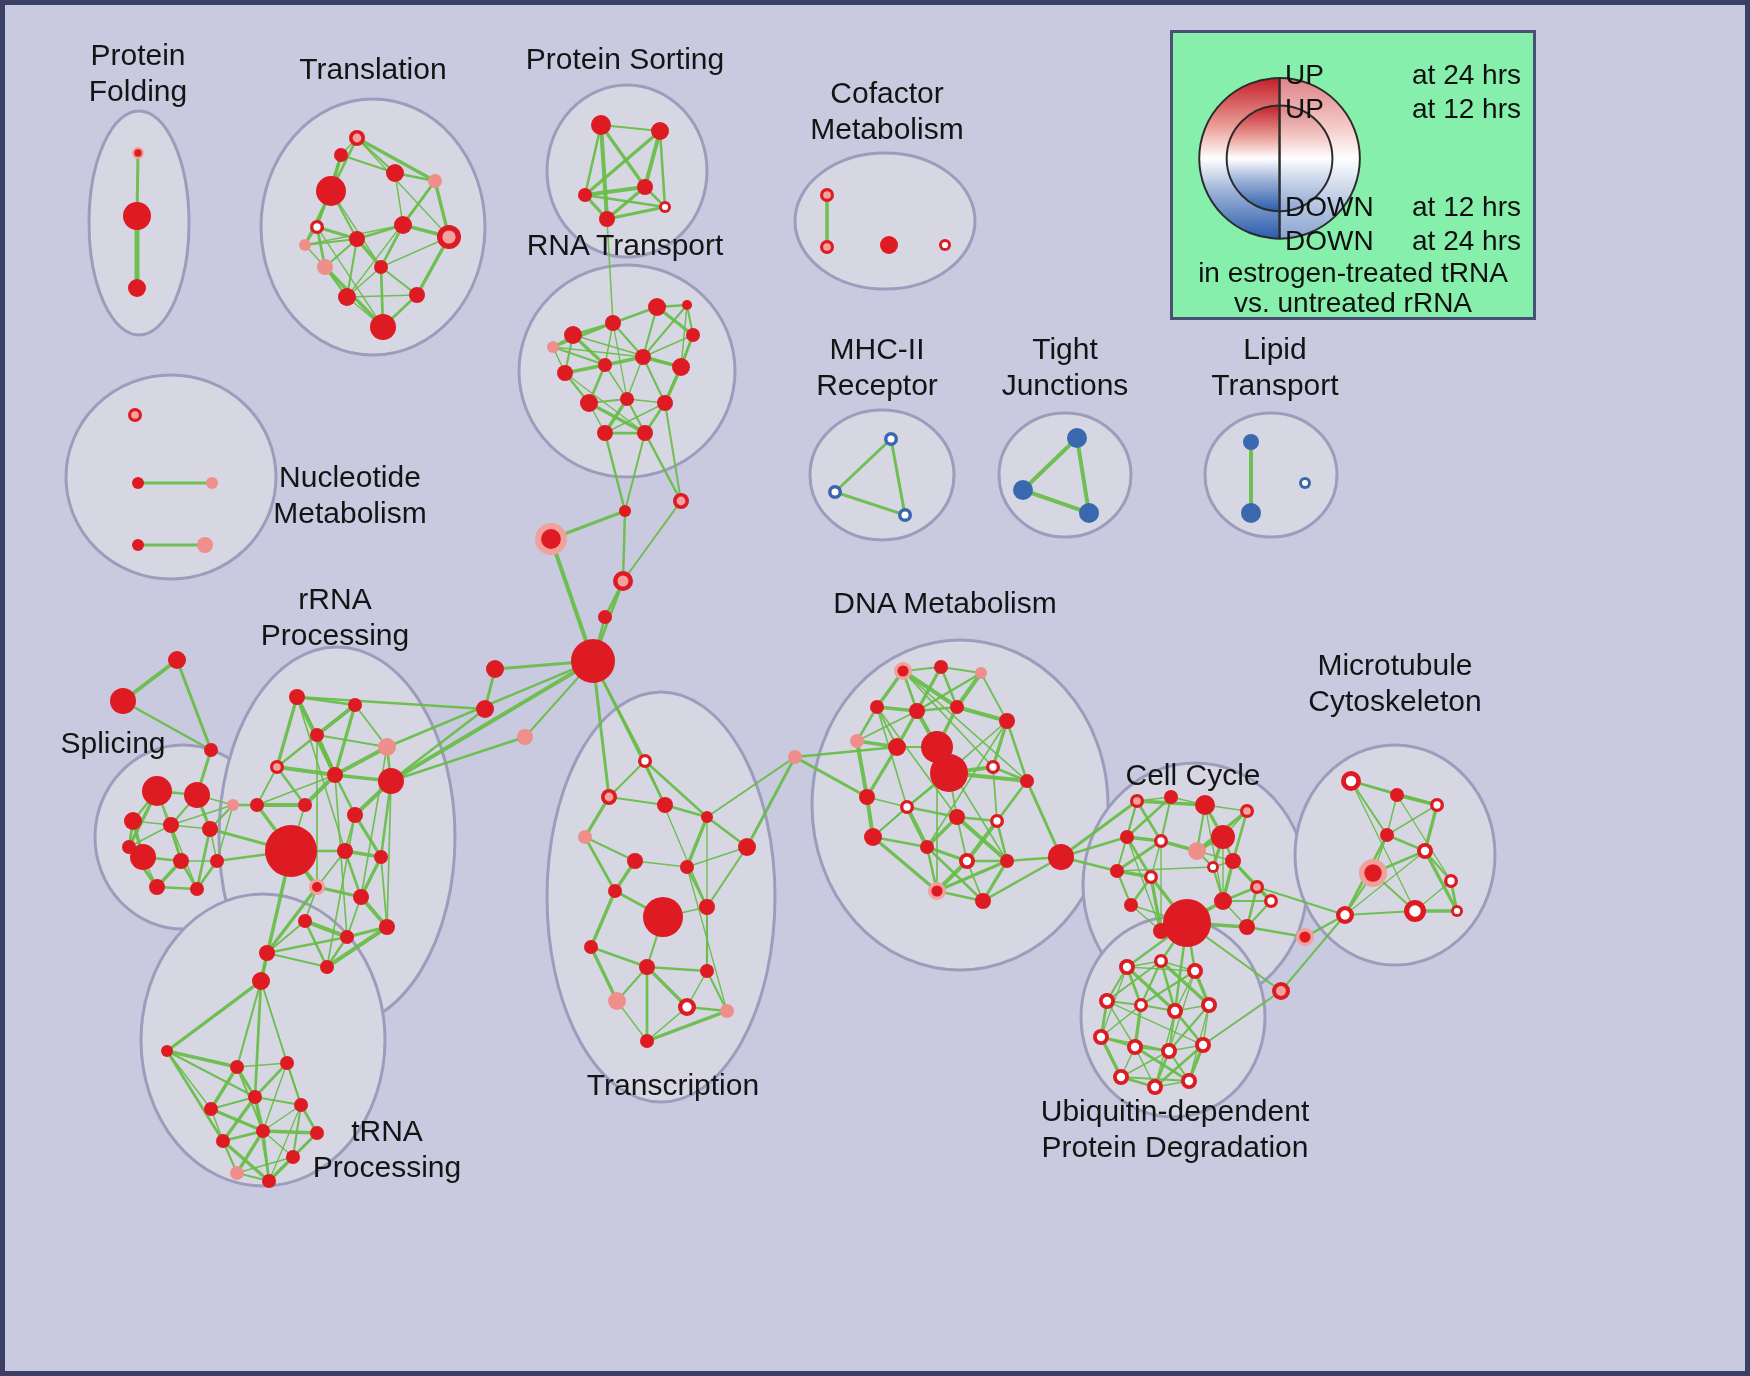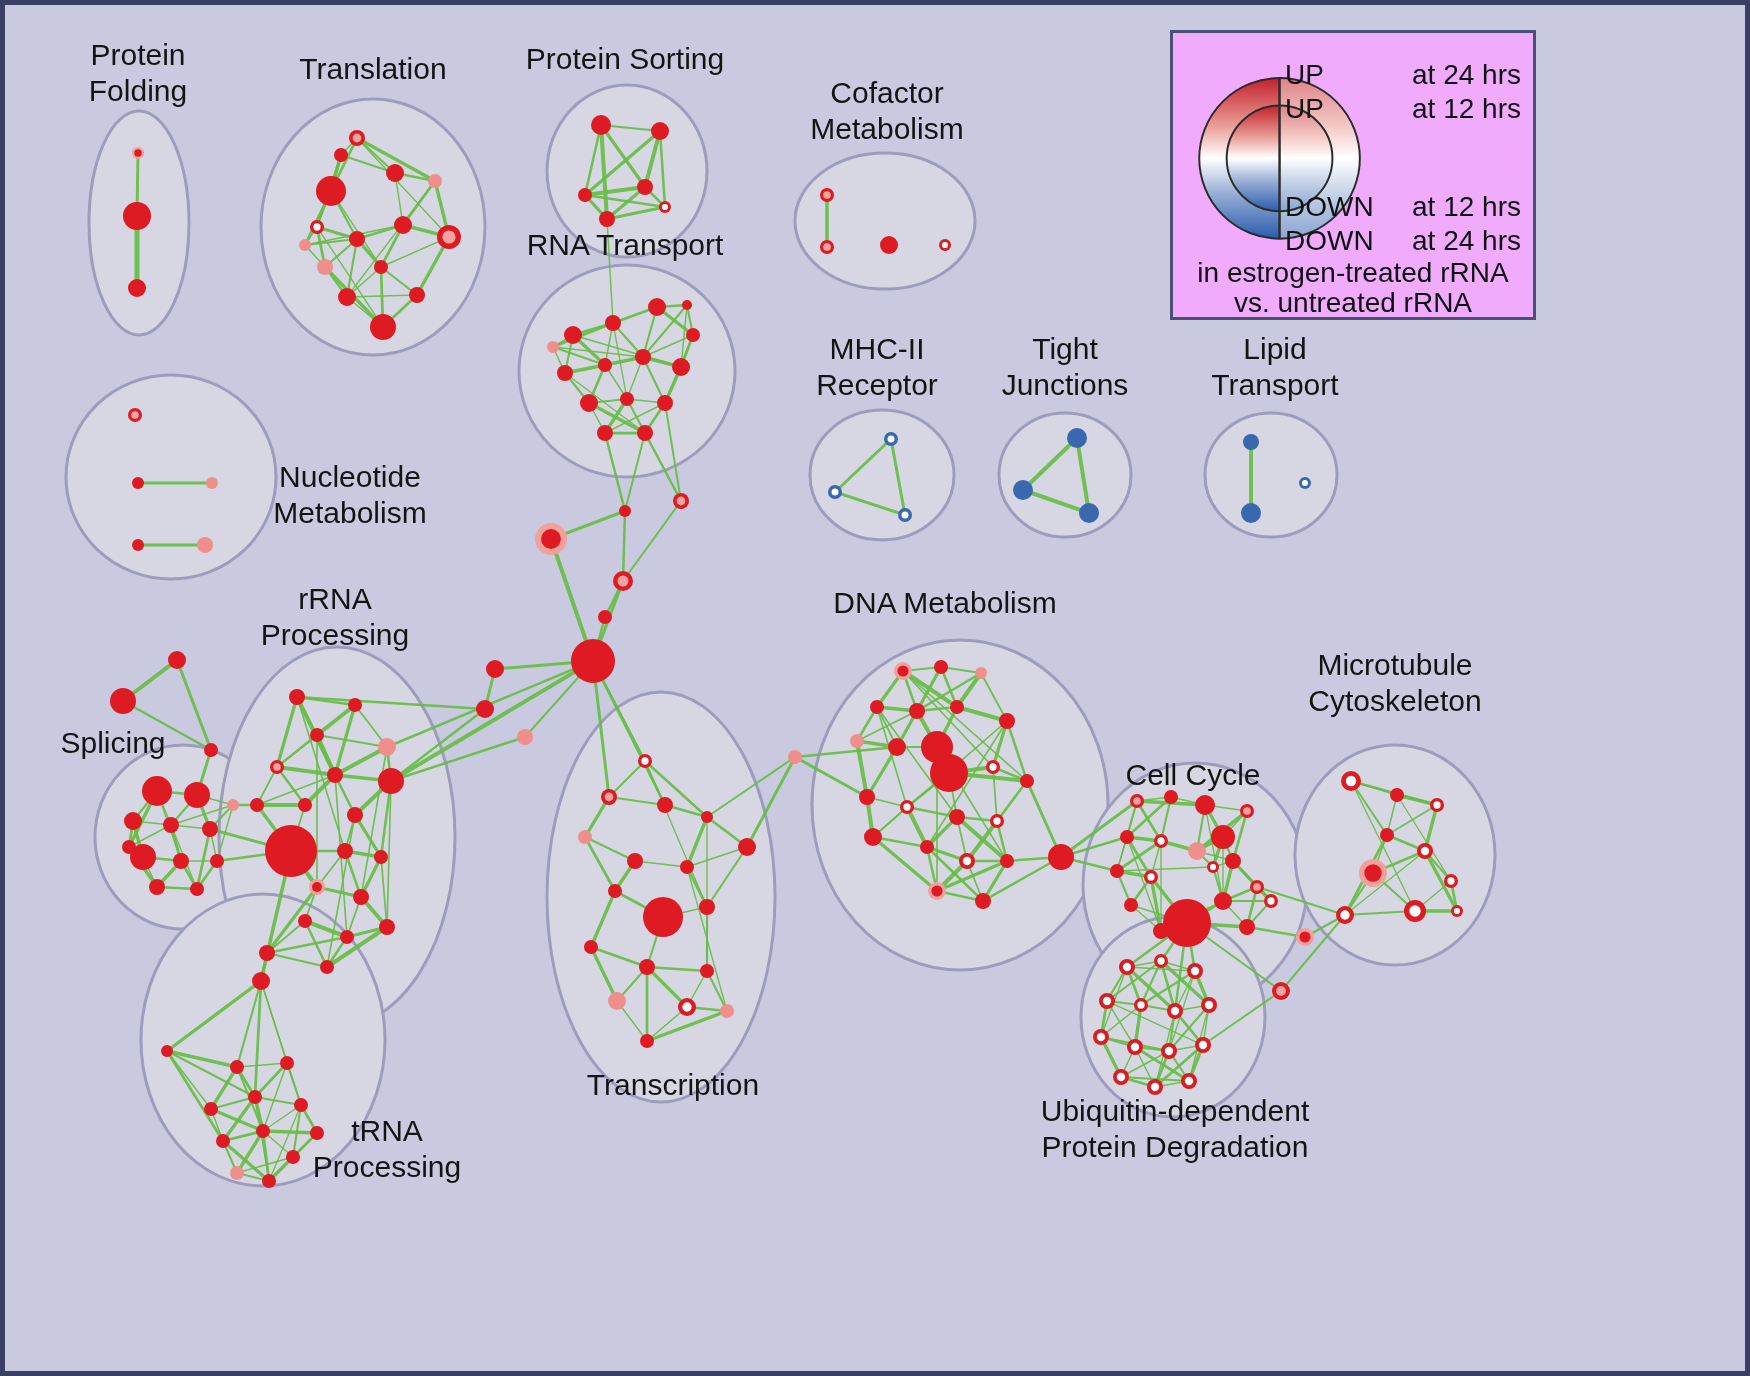--- a/index.html
+++ b/index.html
@@ -9,21 +9,21 @@
     background:#c9cadf;
     border:5px solid #3a3f63;
     box-sizing:border-box;
     overflow:hidden;
     font-family:"Liberation Sans", sans-serif;
   }
   #net{position:absolute;left:0;top:0;width:1740px;height:1366px;}
   .clabel{font-family:"Liberation Sans",sans-serif;font-size:30px;fill:#141414;}
   .legend{
     position:absolute;left:1165px;top:25px;width:366px;height:290px;
-    background:#f0abfc;
+    background:#86efac;
     border:3px solid #4a4f74;
     box-sizing:border-box;
     z-index:5;
   }
   .legend-glyph{position:absolute;left:0;top:0;width:100%;height:100%;}
   .lrow{position:absolute;left:0;width:100%;height:32px;font-size:28px;color:#101010;}
   .lword{position:absolute;left:112px;white-space:nowrap;}
   .ltime{position:absolute;right:12px;white-space:nowrap;}
   .lfoot{position:absolute;left:0;width:100%;text-align:center;font-size:28px;color:#101010;}
 </style>
@@ -872,17 +872,17 @@
       <span class="ltime">at 12 hrs</span>
     </div>
     <div class="lrow" style="top:158px">
       <span class="lword">DOWN</span>
       <span class="ltime">at 12 hrs</span>
     </div>
     <div class="lrow" style="top:192px">
       <span class="lword">DOWN</span>
       <span class="ltime">at 24 hrs</span>
     </div>
-    <div class="lfoot" style="top:224px">in estrogen-treated rRNA</div>
+    <div class="lfoot" style="top:224px">in estrogen-treated tRNA</div>
     <div class="lfoot" style="top:254px">vs. untreated rRNA</div>
   </div>
 
 </div>
 
 </body></html>

